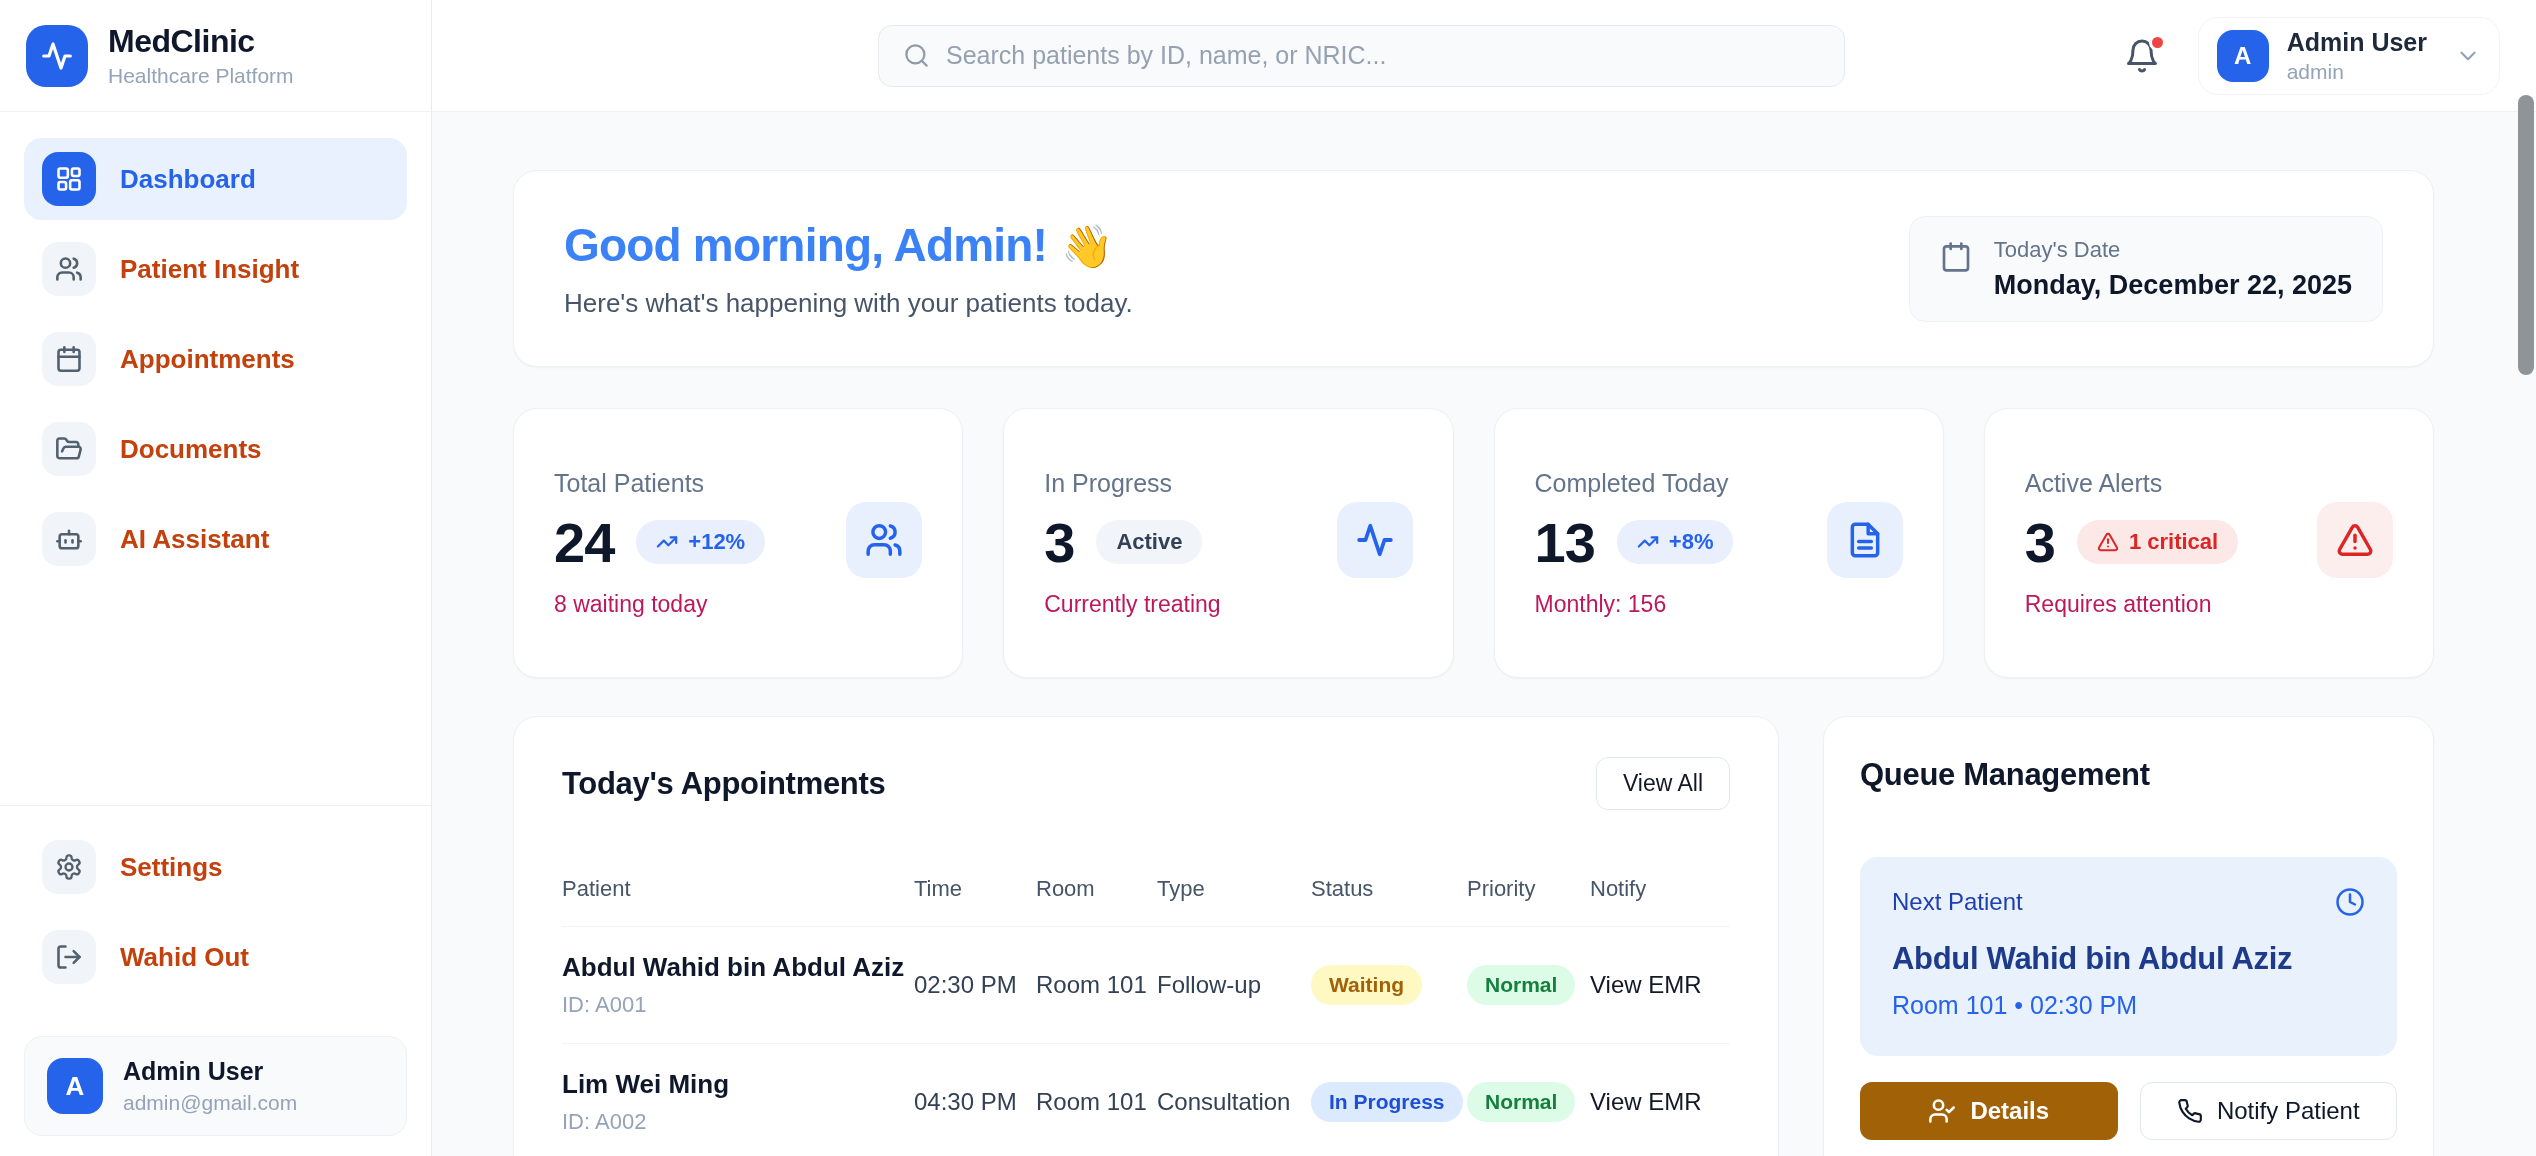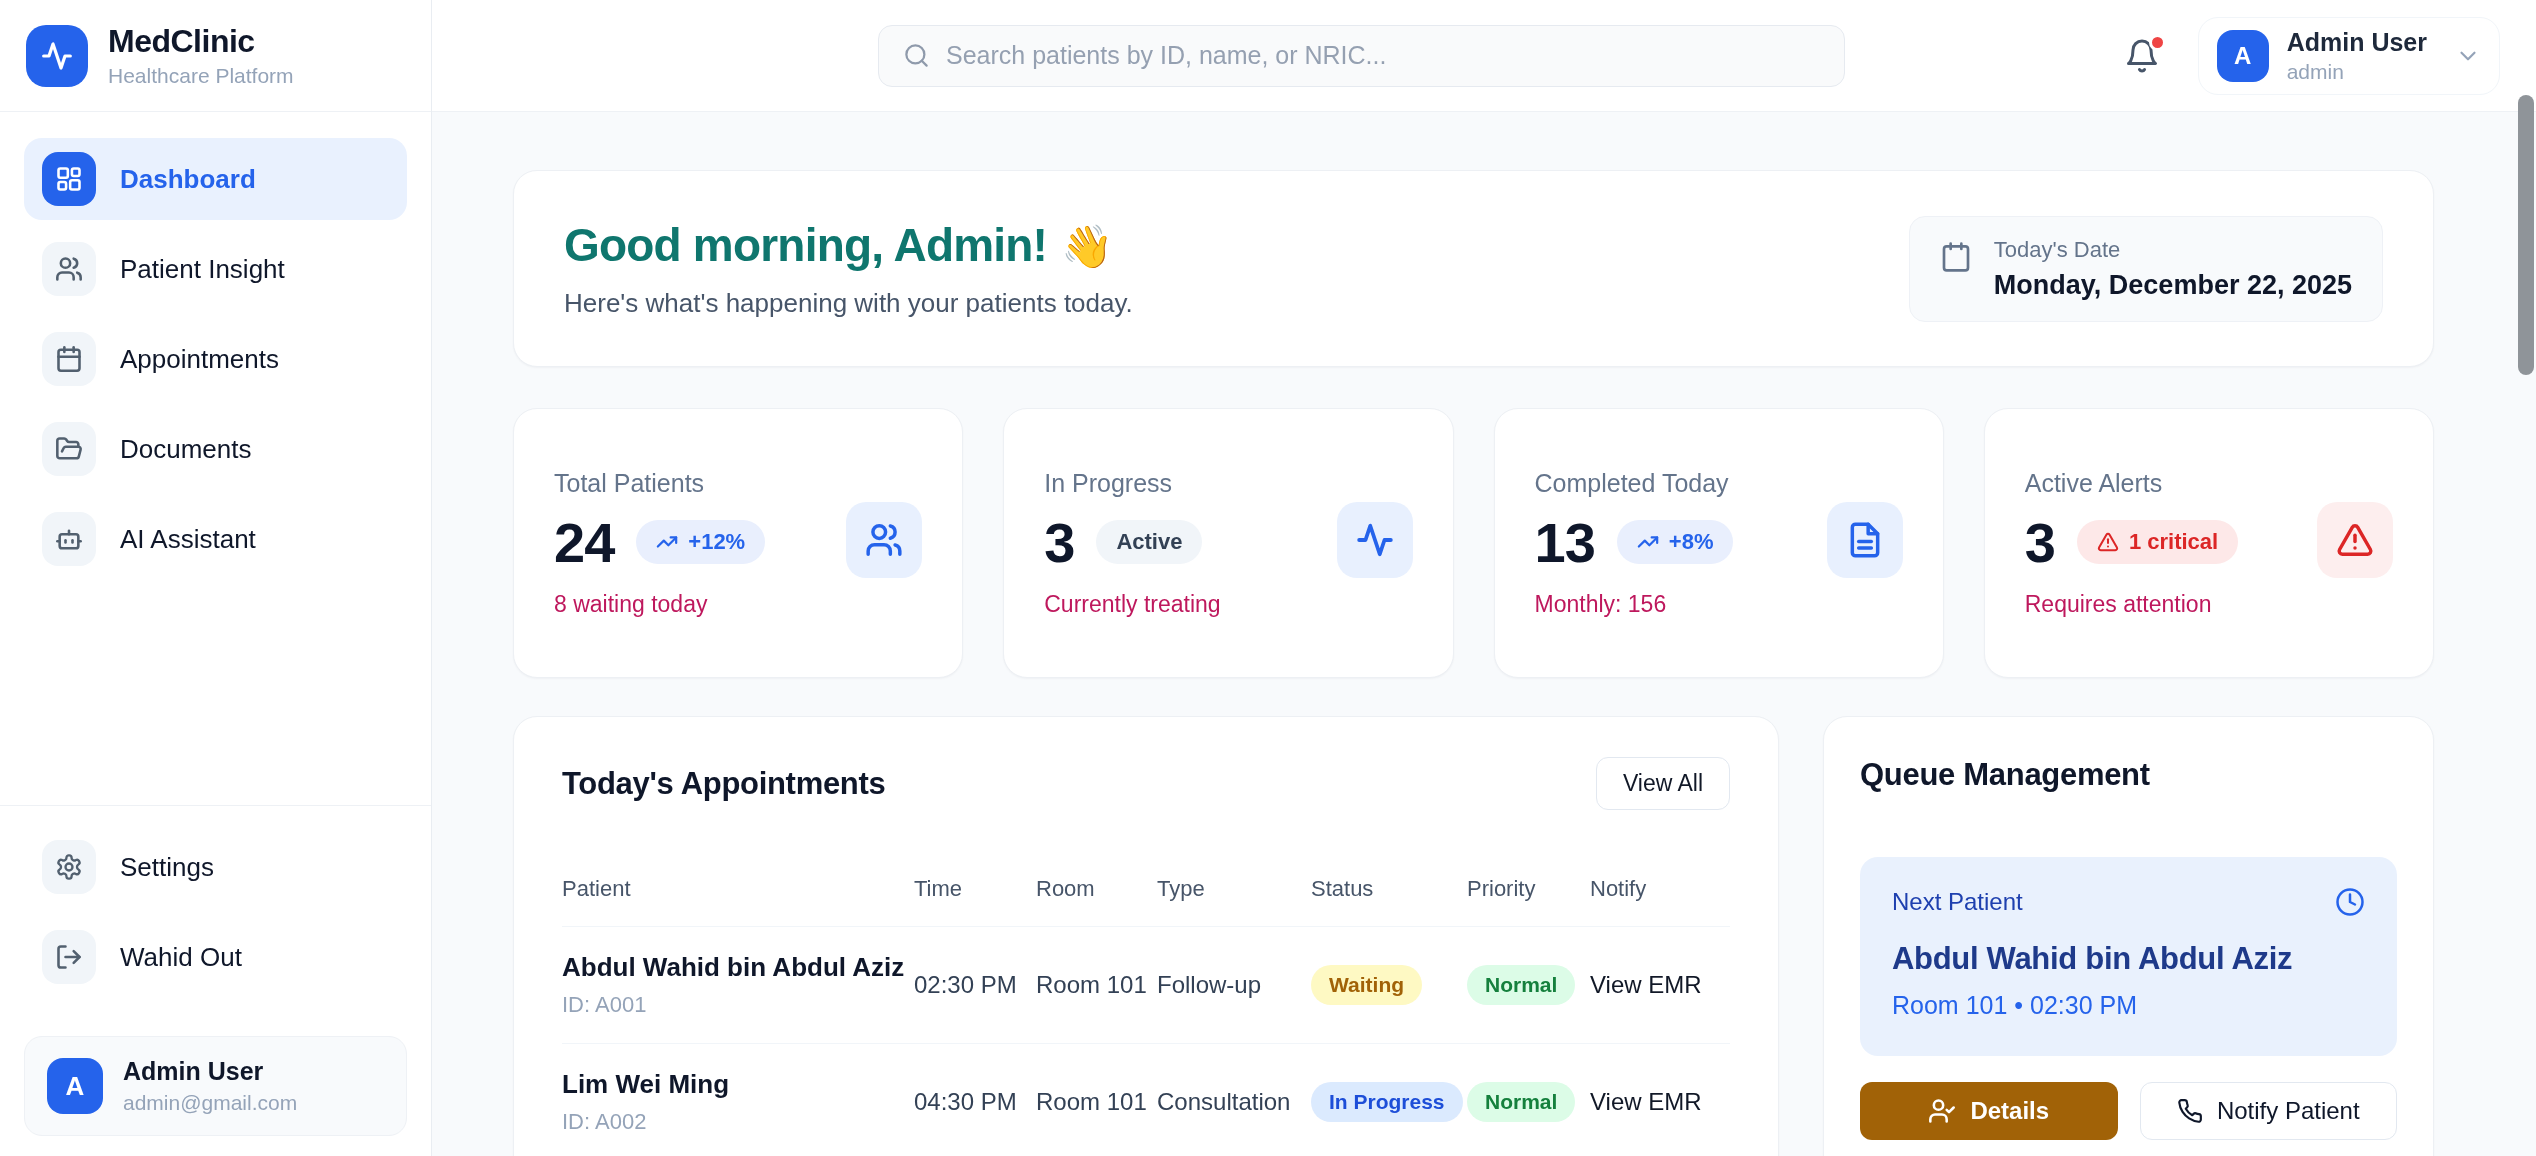--- a/index.html
+++ b/index.html
@@ -33,21 +33,21 @@
   .nav-item {
     display: flex; align-items: center; gap: 24px;
     padding: 14px 18px; border-radius: 18px; margin-bottom: 8px;
     cursor: pointer;
   }
   .nav-item .icon-box {
     width: 54px; height: 54px; border-radius: 16px; background: #f1f5f9;
     color: #52606f; display: flex; align-items: center; justify-content: center;
     flex-shrink: 0;
   }
-  .nav-item .nav-label { font-size: 26px; color: #0f172a; font-weight: 400; }
+  .nav-item .nav-label { font-size: 26px; color: #c2410c; font-weight: 700; }
   .nav-item.active { background: #e9f1fe; }
   .nav-item.active .icon-box { background: #2563eb; color: #ffffff; }
   .nav-item.active .nav-label { color: #2563eb; font-weight: 600; }
 
   .nav-footer { border-top: 1px solid #eef1f5; padding: 20px 24px 0; }
   .user-card {
     margin: 30px 24px 20px; background: #f8fafc; border: 1px solid #eef1f5;
     border-radius: 18px; padding: 20px 22px;
     display: flex; align-items: center; gap: 20px; cursor: pointer;
   }
@@ -97,21 +97,21 @@
   .main {
     flex: 1; background: #f8fafc; overflow: hidden; position: relative;
     padding: 58px 102px 0 81px;
   }
   .card {
     background: #ffffff; border: 1px solid #edf0f4; border-radius: 24px;
     box-shadow: 0 1px 2px rgba(16,24,40,0.04);
   }
 
   .welcome { height: 197px; display: flex; align-items: center; justify-content: space-between; padding: 0 50px; }
-  .welcome-title { font-size: 46px; font-weight: 800; color: #0f766e; letter-spacing: -0.8px; }
+  .welcome-title { font-size: 46px; font-weight: 800; color: #3b82f6; letter-spacing: -0.8px; }
   .welcome-emoji { font-size: 42px; margin-left: 14px; }
   .welcome-sub { font-size: 26px; color: #475569; margin-top: 16px; }
   .date-chip {
     background: #f8fafc; border: 1px solid #eef1f6; border-radius: 16px;
     padding: 20px 30px; display: flex; align-items: flex-start; gap: 22px;
   }
   .date-chip .cal { color: #64748b; margin-top: 4px; }
   .date-label { font-size: 22px; color: #64748b; }
   .date-value { font-size: 27px; font-weight: bold; color: #0f172a; margin-top: 7px; }
 

